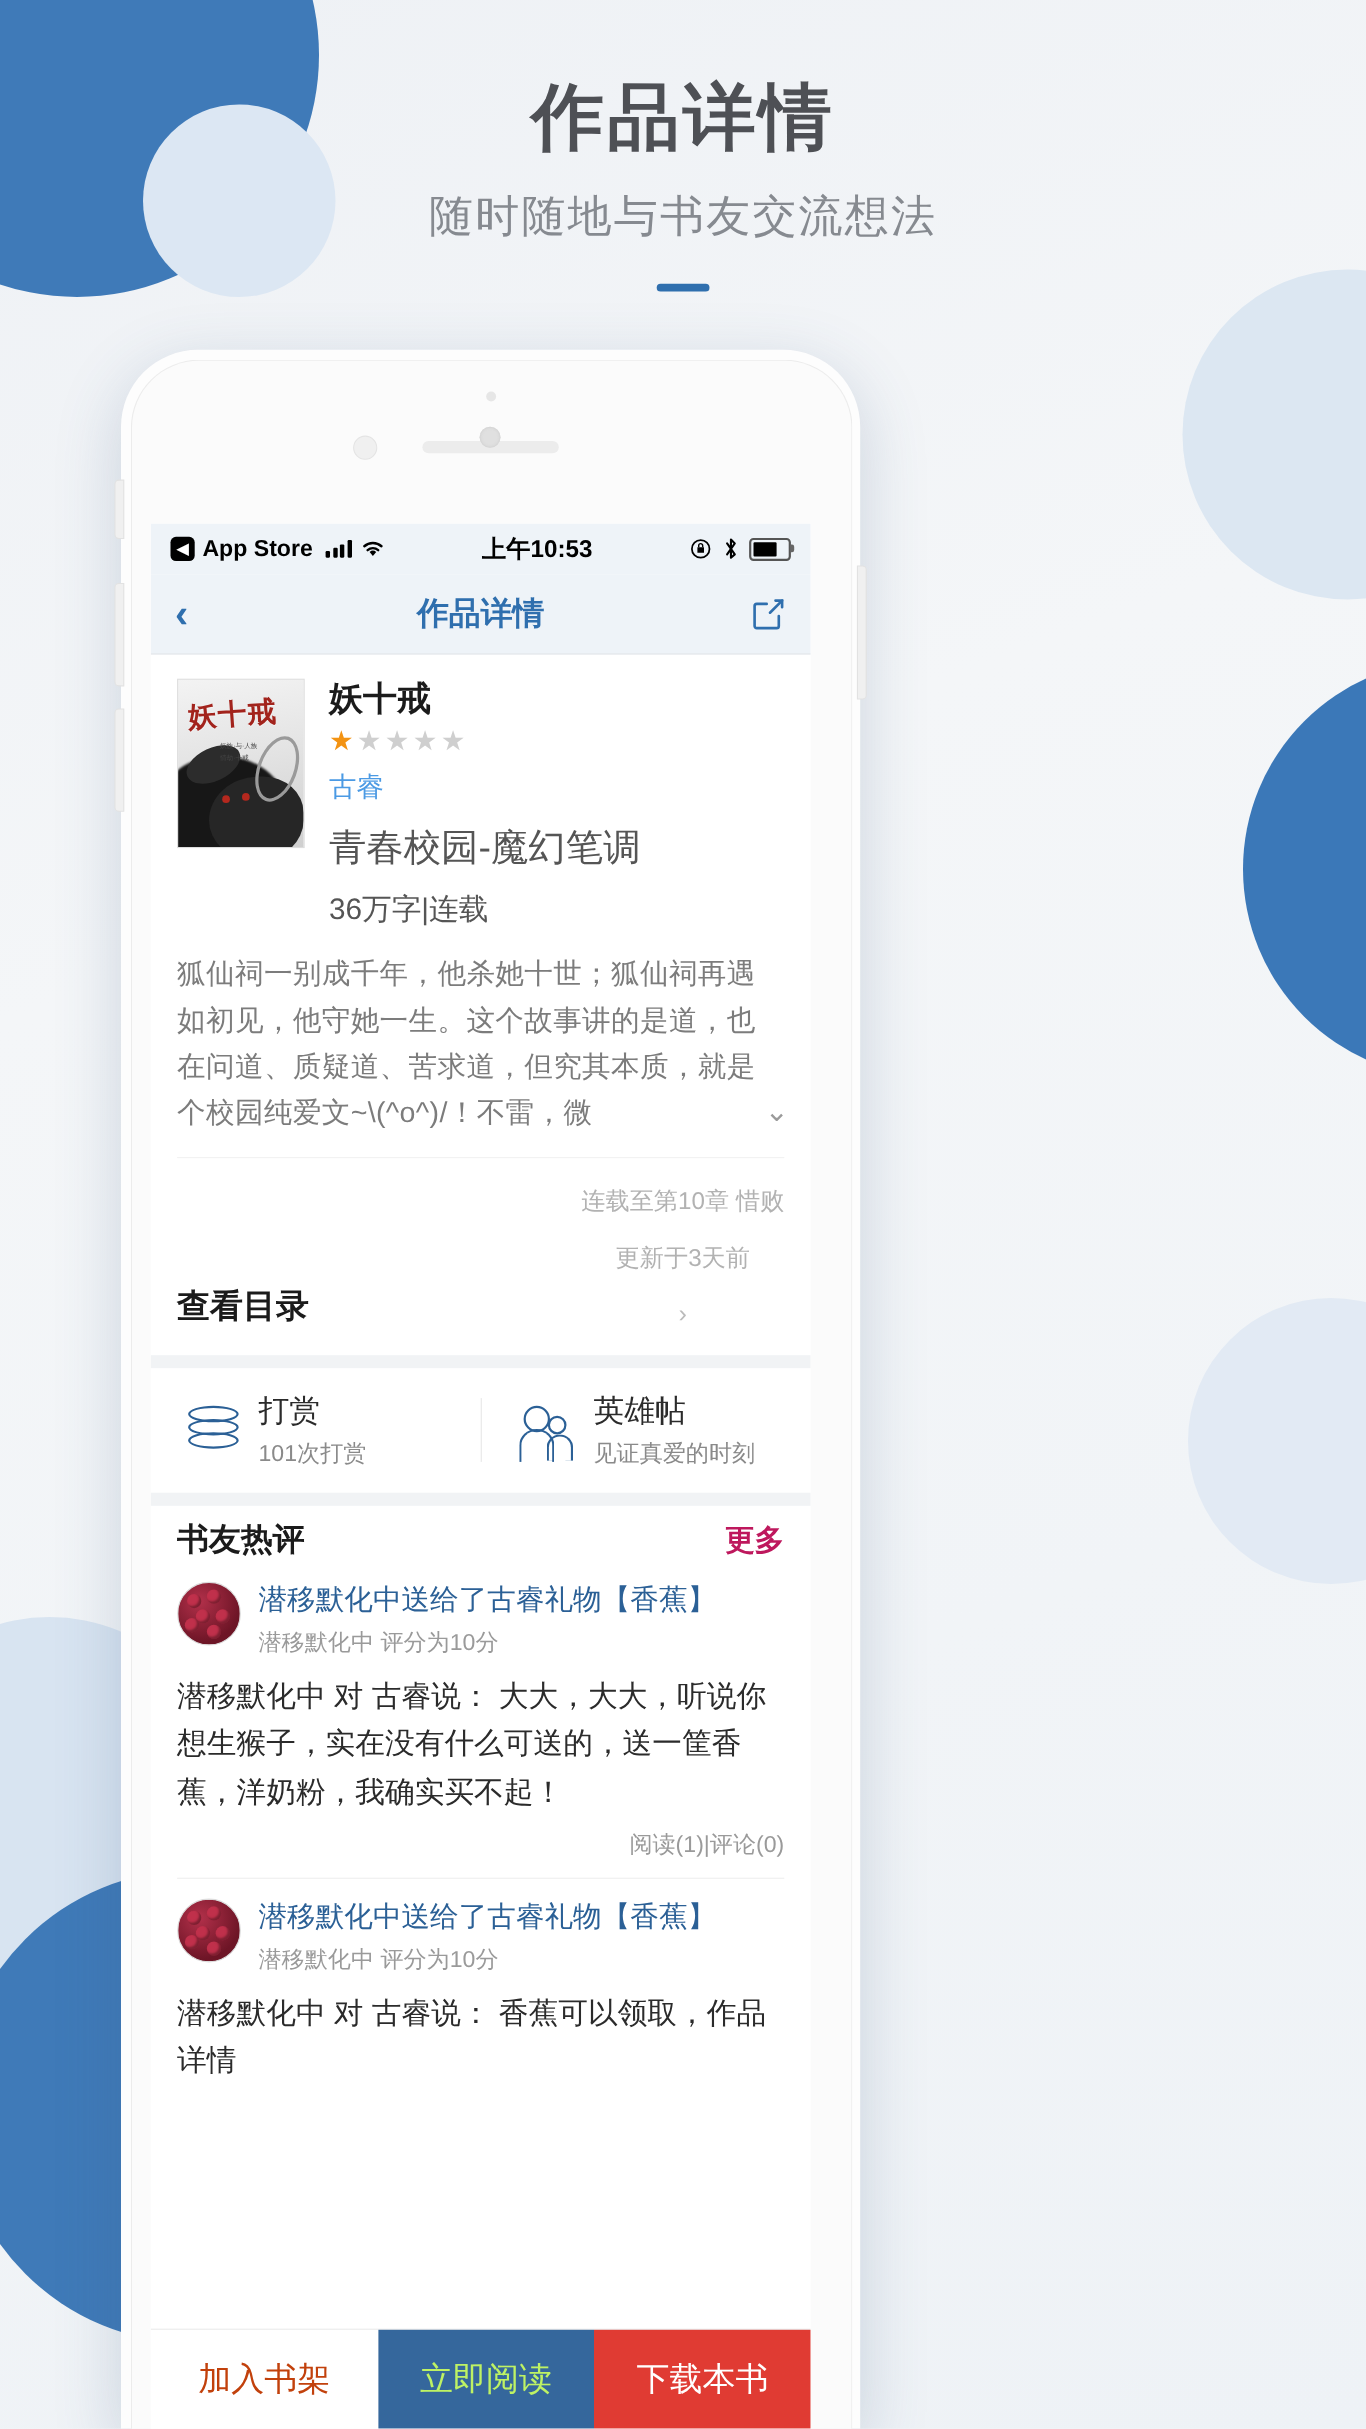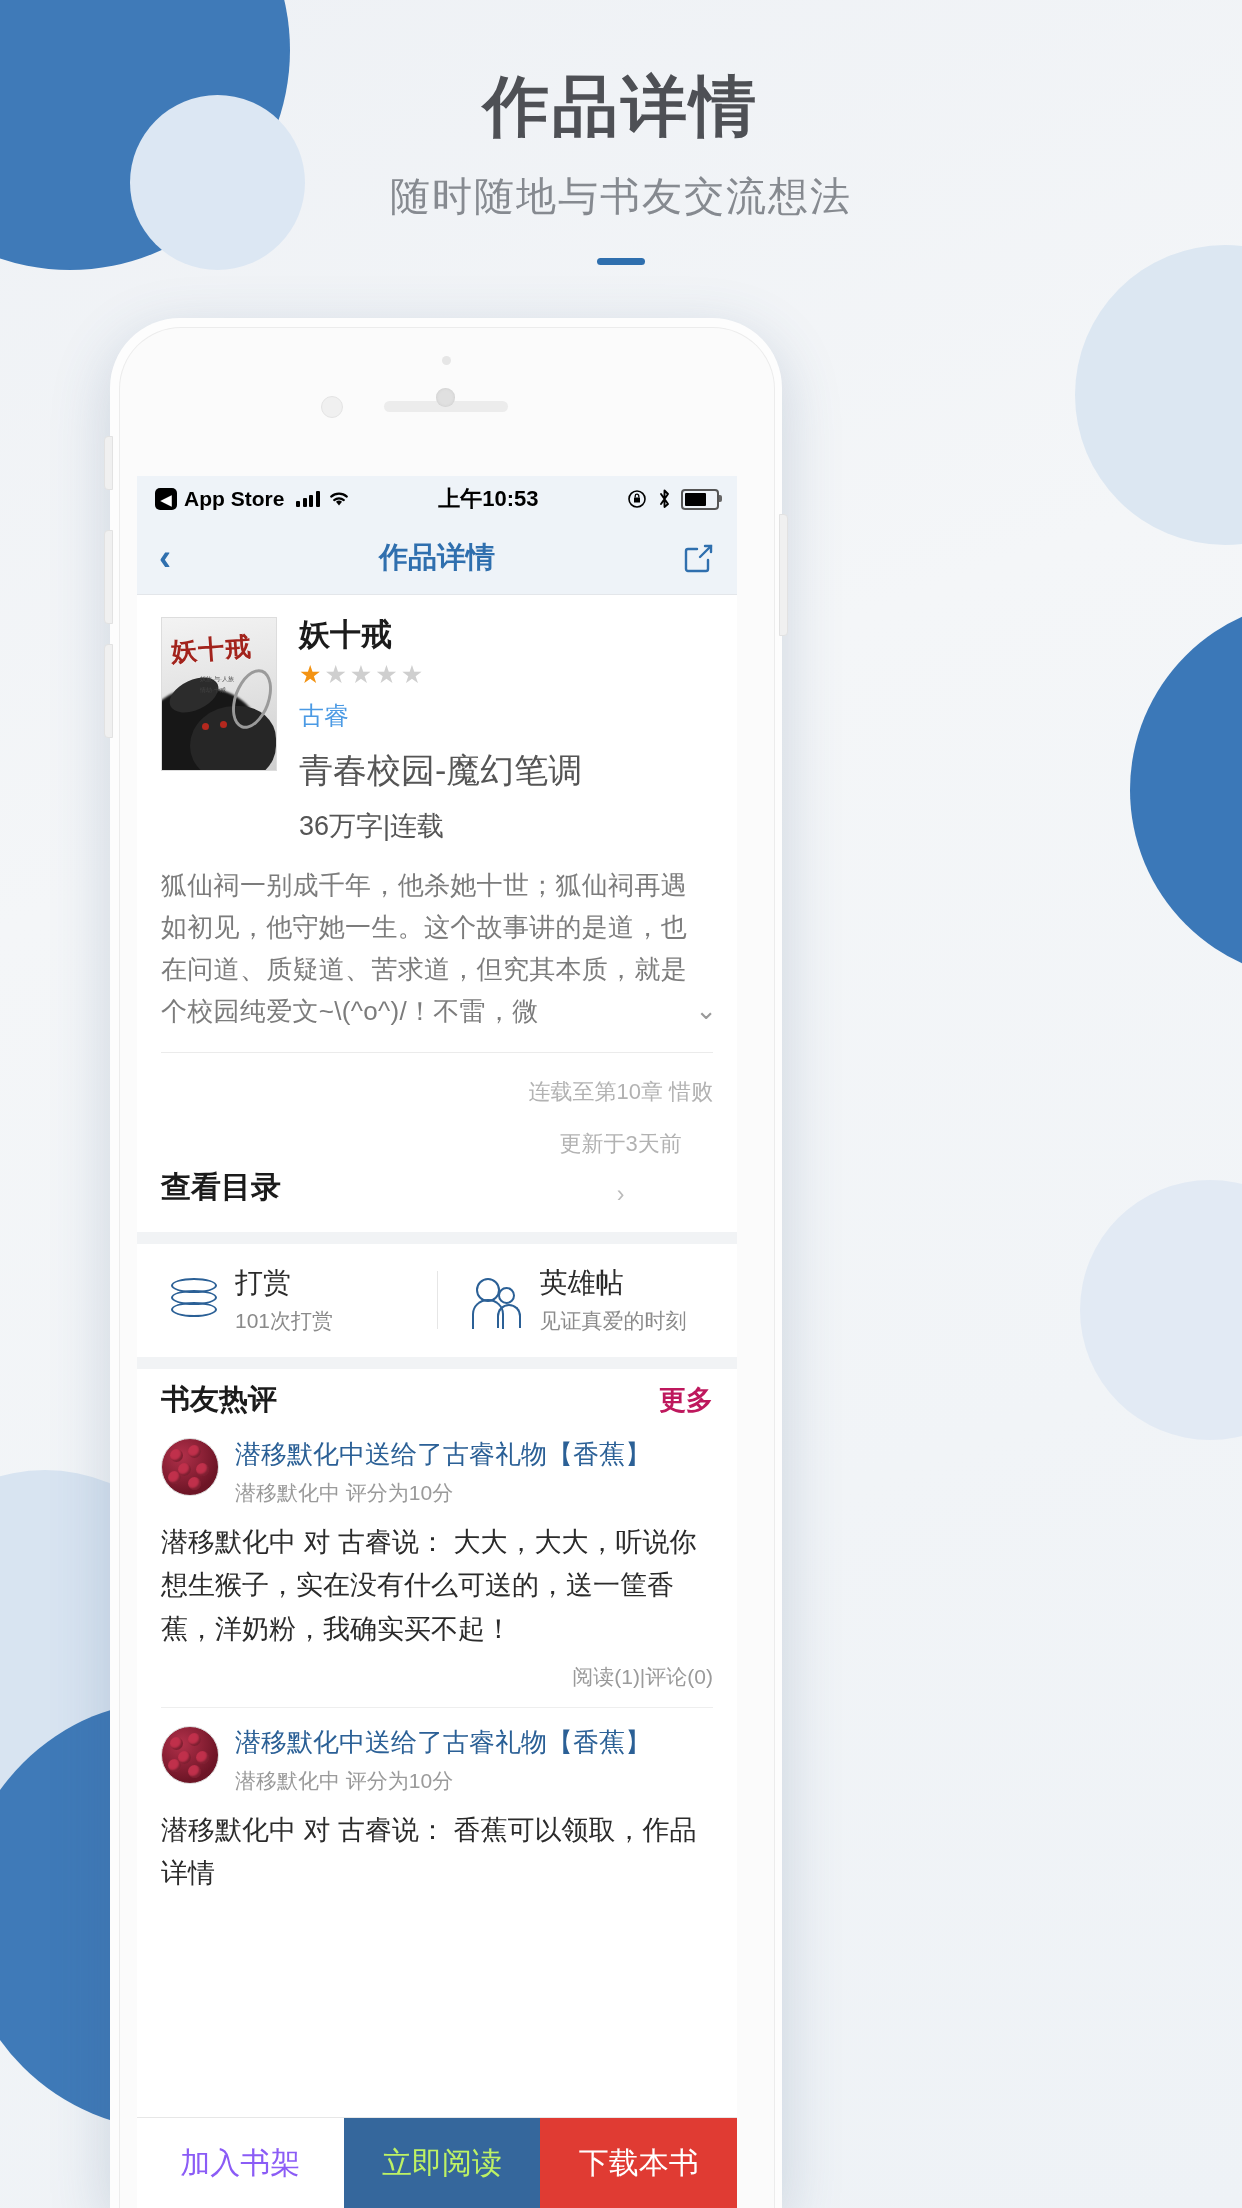--- a/index.html
+++ b/index.html
@@ -149,21 +149,21 @@
   .cm-title{font-size:26px;color:#2b6096;line-height:1.25;}
   .cm-sub{font-size:21px;color:#9a9a9a;margin-top:9px;}
   .cm-text{font-size:27px;color:#2b2b2b;line-height:1.6;margin-top:14px;}
   .cm-foot{text-align:right;font-size:21px;color:#9a9a9a;margin-top:12px;}
   .cm-hr{height:1px;background:#eee;margin-top:16px;}
 
   
   #bottombar{position:absolute;left:0;right:0;bottom:0;height:90px;display:flex;
              border-top:1px solid #e7e7e7;background:#fff;}
   #btn-shelf{flex:1.05;display:flex;align-items:center;justify-content:center;
-             font-size:30px;color:#8b5cf6;background:#fff;cursor:pointer;}
+             font-size:30px;color:#c2410c;background:#fff;cursor:pointer;}
   #btn-read{flex:1;display:flex;align-items:center;justify-content:center;
             font-size:30px;color:#bef264;background:#35679c;cursor:pointer;}
   #btn-down{flex:1;display:flex;align-items:center;justify-content:center;
             font-size:30px;color:#fff;background:#e03b33;cursor:pointer;}
 </style>
 </head>
 <body>
 
 <div id="bg">
   <div class="blob b1"></div>

